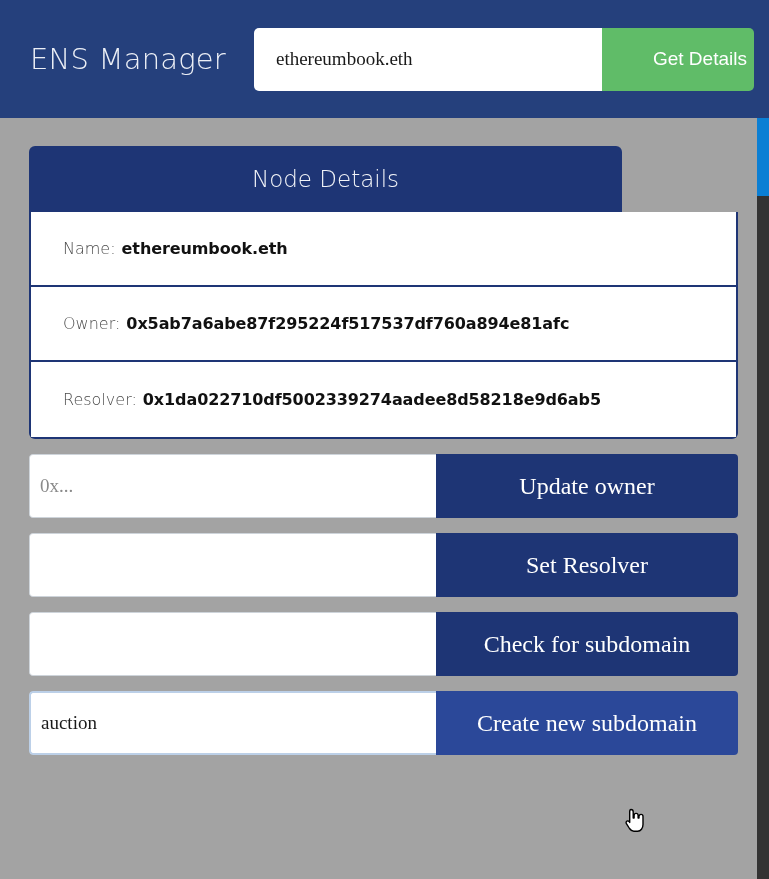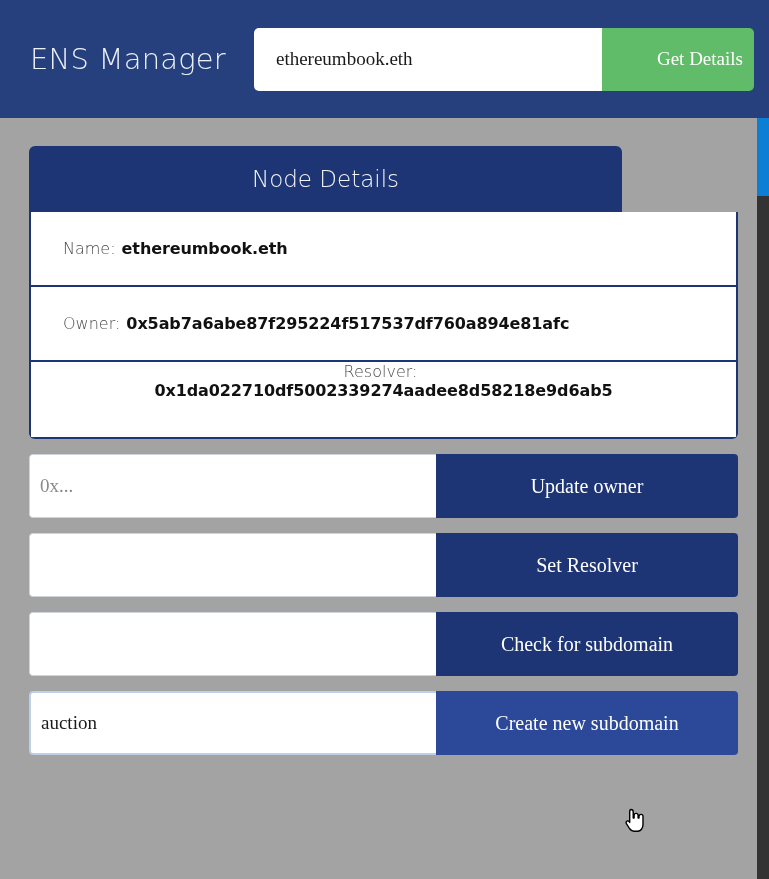--- a/index.html
+++ b/index.html
@@ -64,21 +64,21 @@
     color: #1a1a1a;
     padding: 0 22px;
   }
   .search-input::placeholder { color: #8a8a8a; }
 
   .get-details-btn {
     flex: 0 0 152px;
     background: #60bc68;
     border: none;
     color: #ffffff;
-    font-family: Liberation Serif, serif;
+    font-family: Liberation Sans, sans-serif;
     font-size: 19px;
     cursor: pointer;
     padding-left: 44px;
   }
 
   
   .container {
     padding: 28px 20px 0 29px;
   }
 
@@ -117,21 +117,21 @@
 
   .detail-row {
     height: 75px;
     display: flex;
     align-items: center;
     padding: 0 32px;
     background: #ffffff;
     border-bottom: 2px solid #1e3575;
     font-size: 17px;
   }
-  .detail-row:last-child { border-bottom: none; flex-direction: column; }
+  .detail-row:last-child { border-bottom: none; }
 
   .detail-label {
     color: #4a4a4a;
     font-family: "DejaVu Sans", sans-serif;
     font-weight: 300;
     font-size: 16px;
     margin-right: 6px;
   }
   .detail-value {
     color: #111111;
@@ -169,21 +169,21 @@
     border: 2px solid #bcd0e8;
     border-right: none;
   }
 
   .row-btn {
     flex: 0 0 302px;
     background: #1e3575;
     border: none;
     color: #ffffff;
     font-family: "Liberation Serif", serif;
-    font-size: 20px;
+    font-size: 24px;
     cursor: pointer;
     display: flex;
     align-items: center;
     justify-content: center;
   }
   .row-btn.hovered { background: #2b4899; }
 
   .full-btn {
     width: 709px;
     height: 64px;

